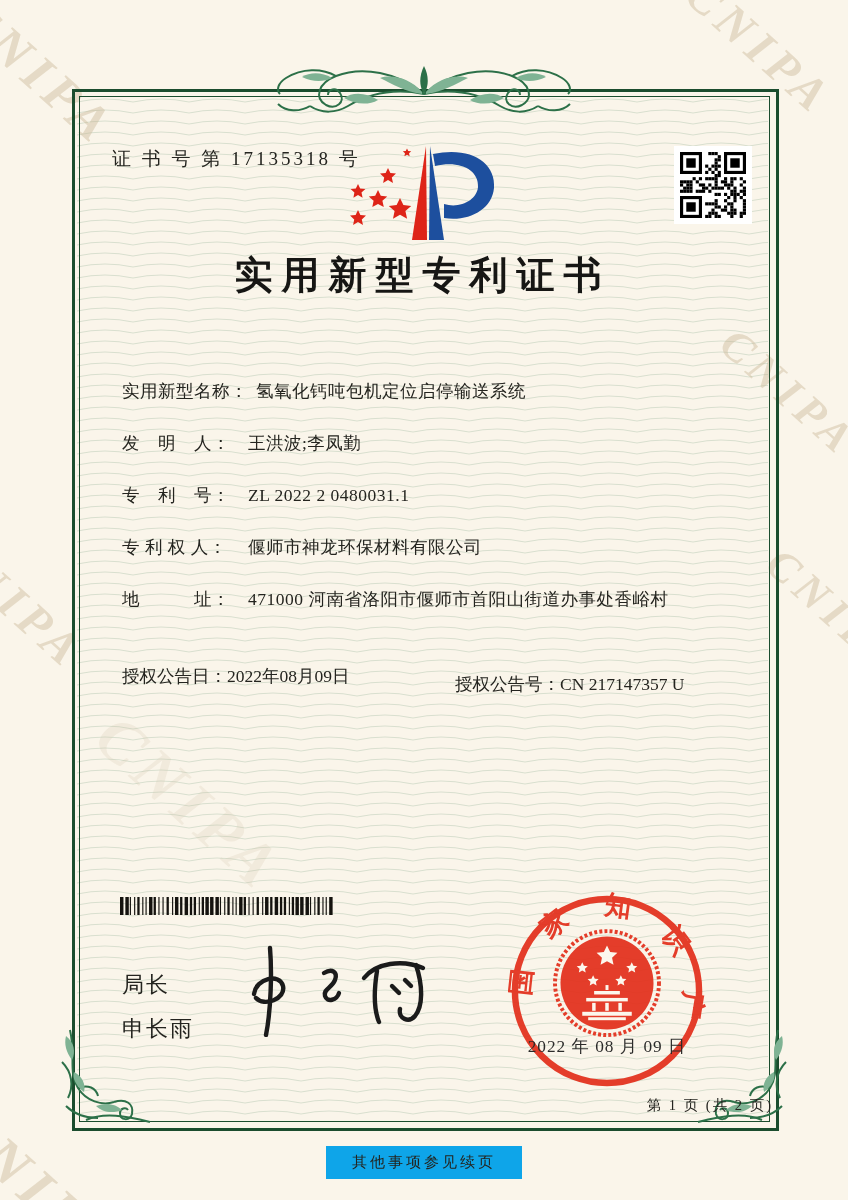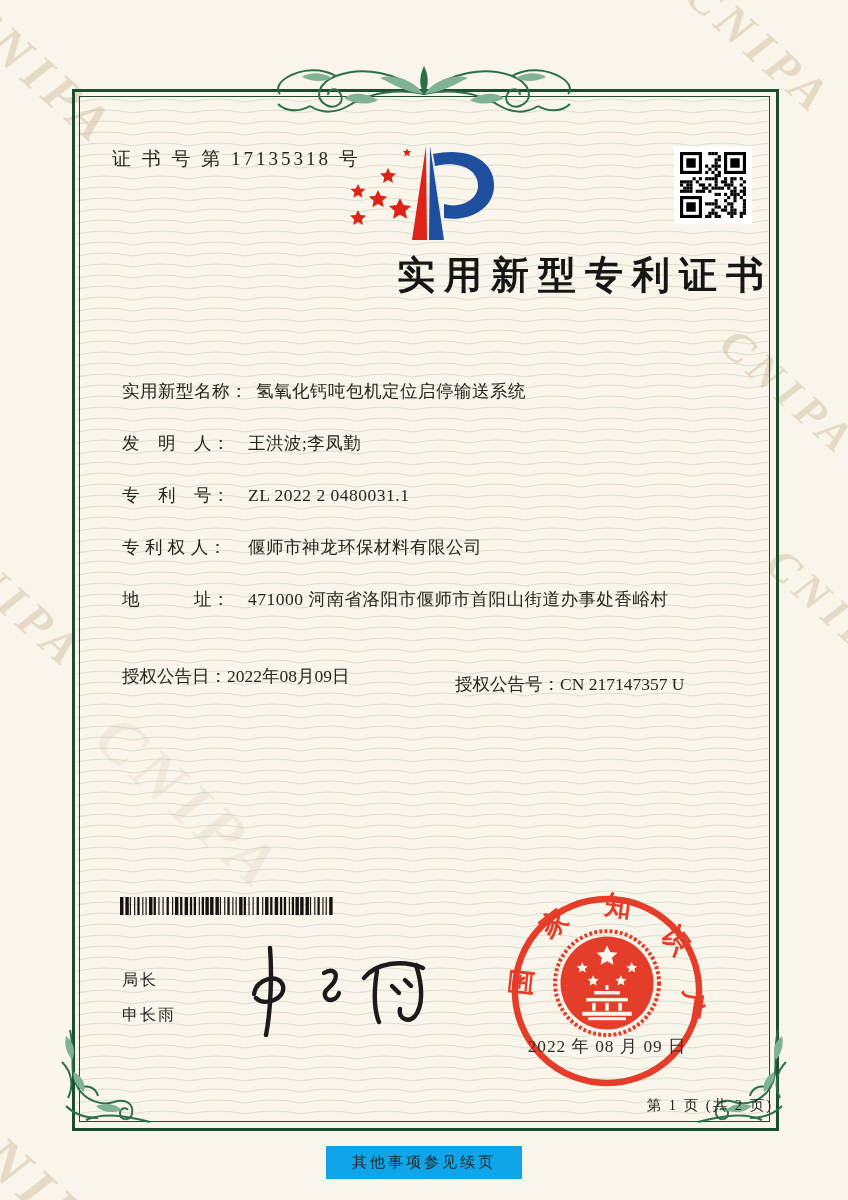--- a/index.html
+++ b/index.html
@@ -13,33 +13,33 @@
   .frame-outer{position:absolute;left:72px;top:89px;width:701px;height:1036px;
       border:3px solid #1b4d2e;z-index:2;pointer-events:none;}
   .frame-inner{position:absolute;left:79px;top:96px;width:689px;height:1024px;
       border:1px solid #1b4d2e;z-index:2;pointer-events:none;}
   #waves{position:absolute;left:77px;top:94px;z-index:0;opacity:.5;}
   .content{position:absolute;inset:0;z-index:3;}
   .certno{position:absolute;left:112px;top:146px;font-size:19px;letter-spacing:3px;}
   .logo{position:absolute;left:344px;top:140px;}
   .qrbox{position:absolute;left:674px;top:146px;width:78px;height:78px;background:#fff;
       display:flex;align-items:center;justify-content:center;}
-  .title{position:absolute;left:72px;top:250px;width:701px;text-align:right;
+  .title{position:absolute;left:72px;top:250px;width:701px;text-align:center;
       font-size:38px;font-weight:bold;letter-spacing:9px;color:#161614;}
   .rows{position:absolute;left:122px;top:352px;width:620px;font-size:17.5px;margin-top:27px;}
   .row{height:52px;letter-spacing:.5px;}
   .row .lbl{display:inline-block;min-width:118px;}
   .row .val{margin-left:8px;}
   .grant{position:absolute;left:122px;top:664px;width:630px;font-size:17.5px;}
   .grant .col2{position:absolute;left:333px;top:8px;}
   .paras{position:absolute;left:112px;top:694px;width:642px;font-size:16px;
       line-height:33px;text-align:justify;letter-spacing:1.2px;}
   .paras p{margin:0;text-indent:2em;}
   .barcode{position:absolute;left:120px;top:897px;}
-  .signer{position:absolute;left:122px;top:970px;font-size:16px;letter-spacing:2px;}
+  .signer{position:absolute;left:122px;top:970px;font-size:22px;letter-spacing:2px;}
   .signer div{margin-bottom:14px;}
   .sig{position:absolute;left:226px;top:942px;}
   .seal{position:absolute;left:508px;top:892px;z-index:4;}
   .pagefoot{position:absolute;left:72px;top:1096px;width:701px;text-align:right;
       font-size:14.5px;letter-spacing:2px;}
   .contnote{position:absolute;left:50%;top:1146px;transform:translateX(-50%);
       background:#0ea5e9;padding:7px 26px;font-size:15px;letter-spacing:3px;z-index:4;}
   .orn-top{position:absolute;left:264px;top:54px;z-index:3;pointer-events:none;}
   .orn-bl{position:absolute;left:56px;top:1028px;z-index:3;pointer-events:none;}
   .orn-br{position:absolute;left:692px;top:1028px;z-index:3;transform:scaleX(-1);pointer-events:none;}

